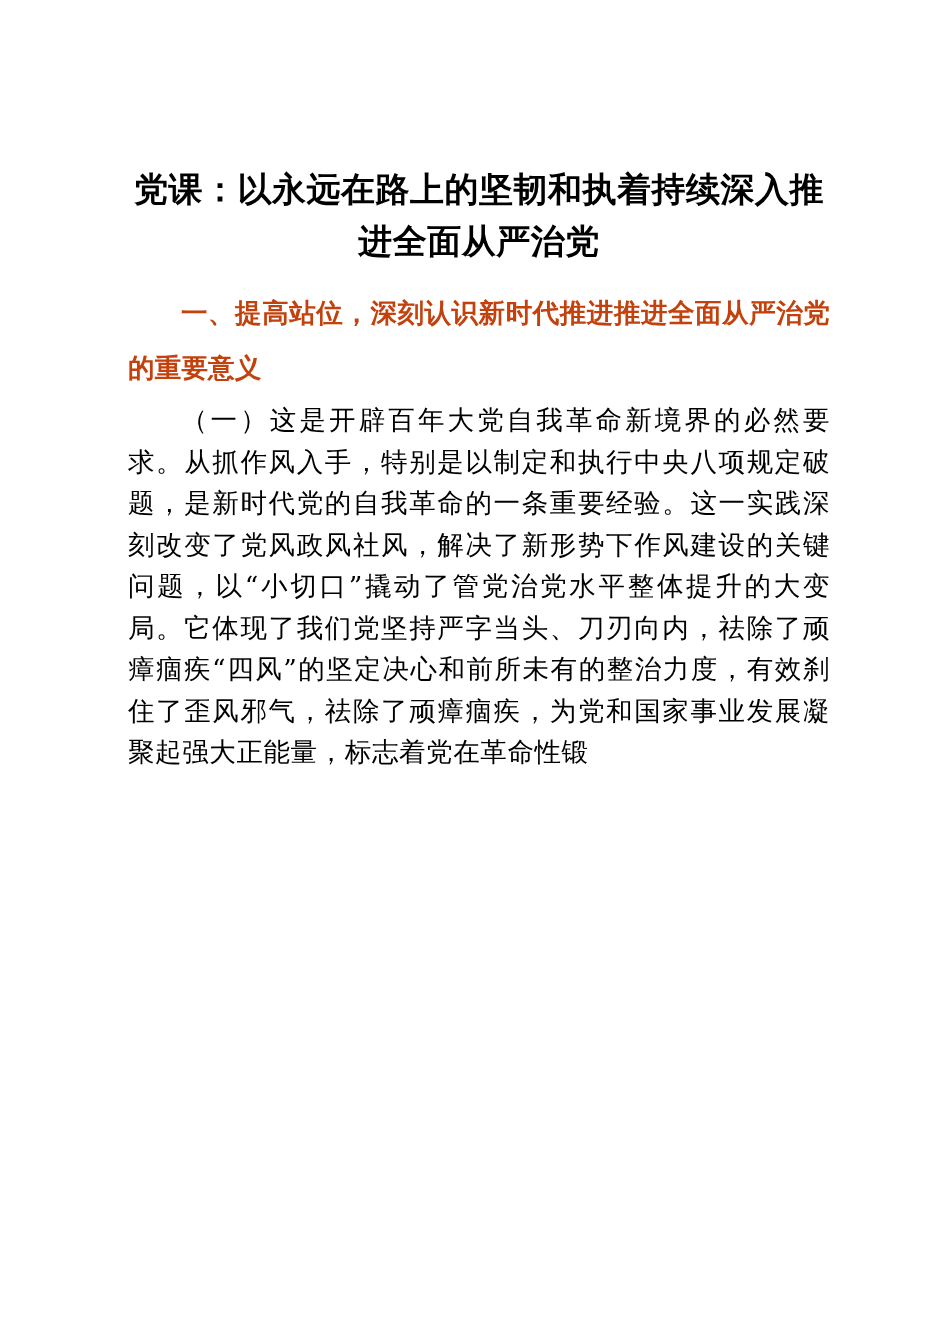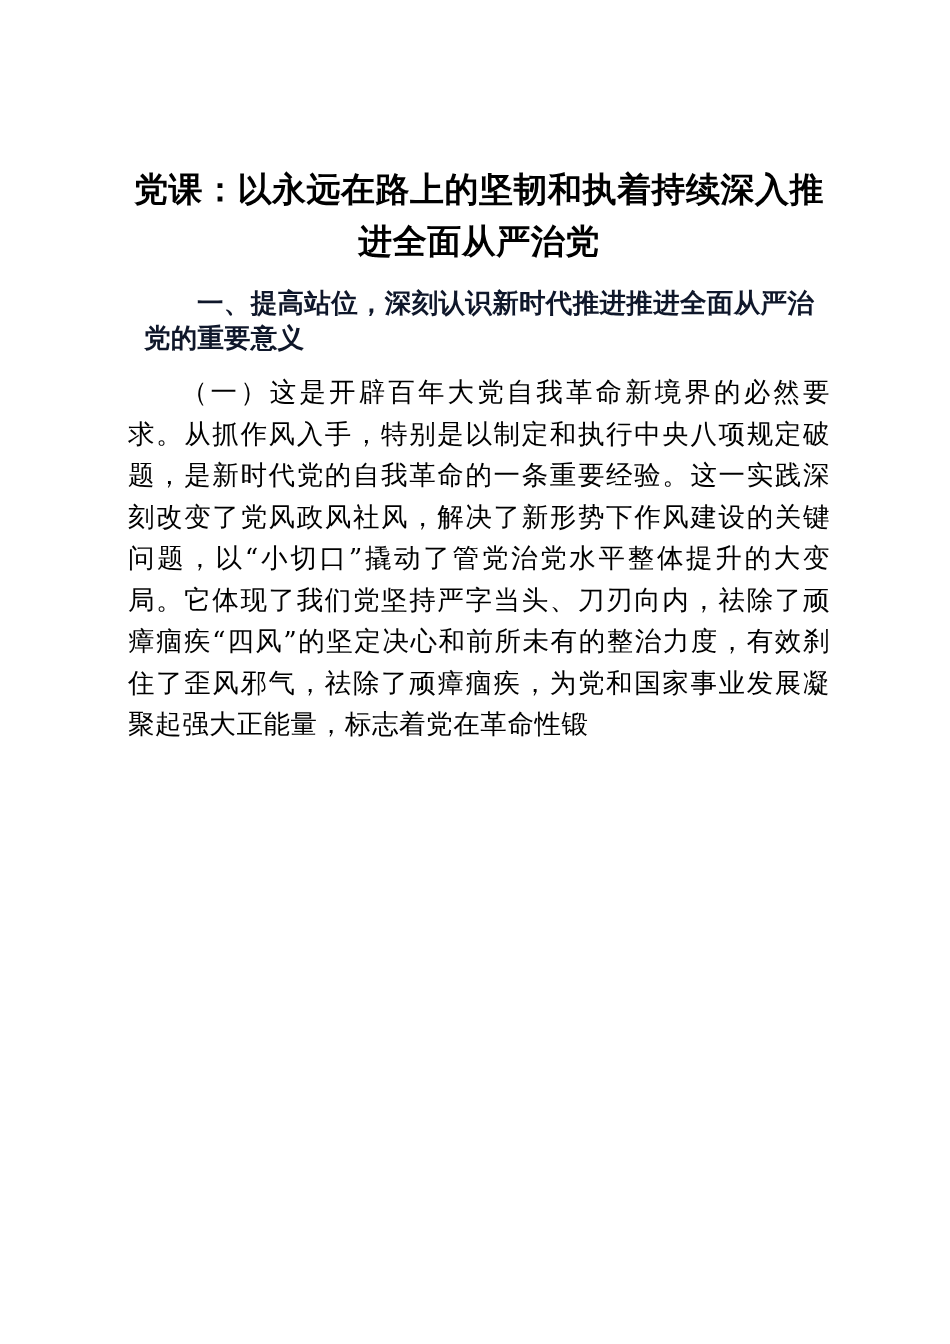--- a/index.html
+++ b/index.html
@@ -56,26 +56,26 @@
 
   #para-intro {
     margin-top: 45px;
   }
 
   
   .section-heading {
     font-family: "DejaVu Sans", "Liberation Sans", sans-serif;
     font-weight: bold;
     font-size: 26.5px;
-    line-height: 35px;
-    color: #0f172a;
+    line-height: 55px;
+    color: #c2410c;
     text-align: justify;
     text-justify: inter-character;
     text-indent: 2em;
-    margin: 16px;
+    margin: 0;
     margin-top: 18px;
     letter-spacing: 0.2px;
     word-break: break-all;
   }
 
   #para-sub-1 {
     margin-top: 4px;
   }
 </style>
 </head>

